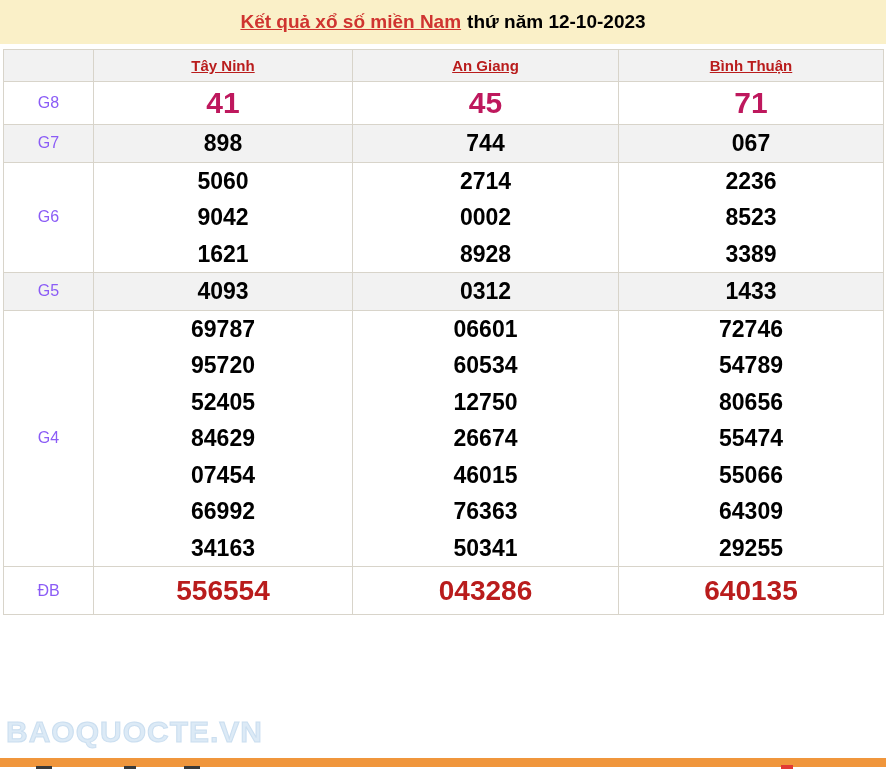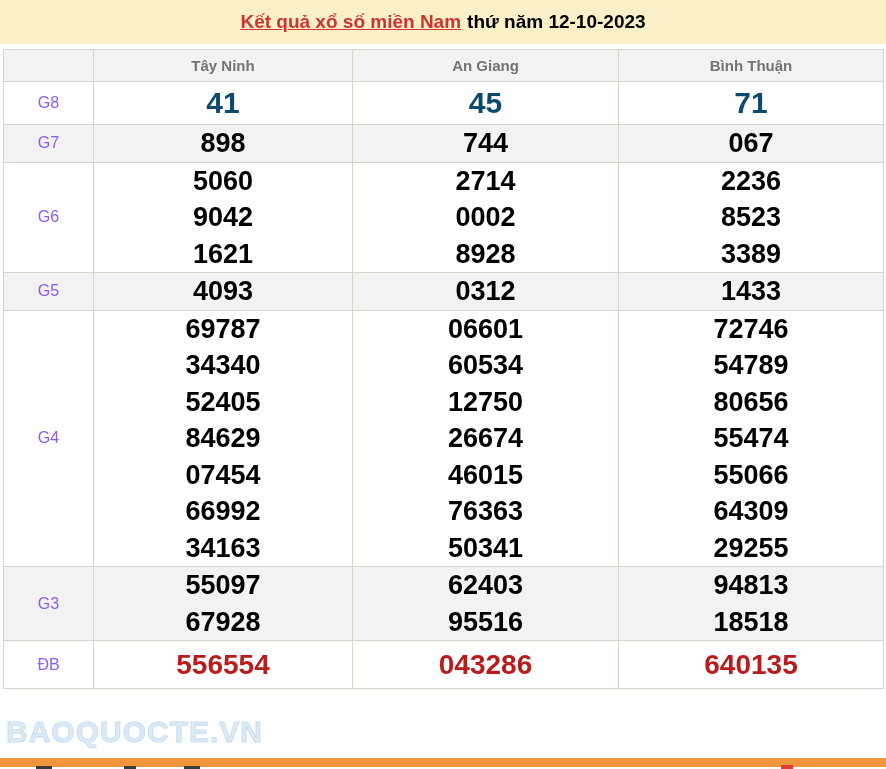--- a/index.html
+++ b/index.html
@@ -30,30 +30,30 @@
     table-layout: fixed;
   }
   table.results td, table.results th {
     border: 1px solid #D8D4CA;
     text-align: center;
     vertical-align: middle;
     padding: 0;
   }
   tr.header-row th { background: #F2F2F2; height: 32px; font-size: 15px; }
   tr.header-row a {
-    color: #737373; font-weight: bold; cursor: pointer;
+    color: #b91c1c; font-weight: bold; text-decoration: underline; cursor: pointer;
   }
   td.label-cell { font-size: 16px; font-weight: normal; color: #8b5cf6; }
   tr.alt td { background: #F2F2F2; }
   .num {
     font-weight: bold; color: #000;
-    font-size: 27px; line-height: 36.5px;
+    font-size: 23px; line-height: 36.5px;
     white-space: nowrap;
   }
-  tr.highlight .num { color: #0c4a6e; font-size: 30px; line-height: 42px; }
+  tr.highlight .num { color: #be185d; font-size: 30px; line-height: 42px; }
   tr.jackpot .num   { color: #b91c1c; font-size: 28px; line-height: 47px; }
 
   
   .watermark {
     position: absolute; left: 6px; bottom: 20px;
     font-size: 30px; font-weight: bold; letter-spacing: 1px;
     color: rgba(214, 230, 245, 0.85);
     -webkit-text-stroke: 1px rgba(198, 219, 238, 0.9);
     z-index: 5; pointer-events: none; white-space: nowrap;
   }
@@ -154,21 +154,21 @@
             <div class="num">0312</div>
           </td>
           <td>
             <div class="num">1433</div>
           </td>
         </tr>
         <tr class="">
           <td class="label-cell">G4</td>
           <td>
             <div class="num">69787</div>
-            <div class="num">34340</div>
+            <div class="num">95720</div>
             <div class="num">52405</div>
             <div class="num">84629</div>
             <div class="num">07454</div>
             <div class="num">66992</div>
             <div class="num">34163</div>
           </td>
           <td>
             <div class="num">06601</div>
             <div class="num">60534</div>
             <div class="num">12750</div>
@@ -180,35 +180,20 @@
           <td>
             <div class="num">72746</div>
             <div class="num">54789</div>
             <div class="num">80656</div>
             <div class="num">55474</div>
             <div class="num">55066</div>
             <div class="num">64309</div>
             <div class="num">29255</div>
           </td>
         </tr>
-        <tr class="alt ">
-          <td class="label-cell">G3</td>
-          <td>
-            <div class="num">55097</div>
-            <div class="num">67928</div>
-          </td>
-          <td>
-            <div class="num">62403</div>
-            <div class="num">95516</div>
-          </td>
-          <td>
-            <div class="num">94813</div>
-            <div class="num">18518</div>
-          </td>
-        </tr>
         <tr class="jackpot">
           <td class="label-cell">ĐB</td>
           <td>
             <div class="num">556554</div>
           </td>
           <td>
             <div class="num">043286</div>
           </td>
           <td>
             <div class="num">640135</div>

